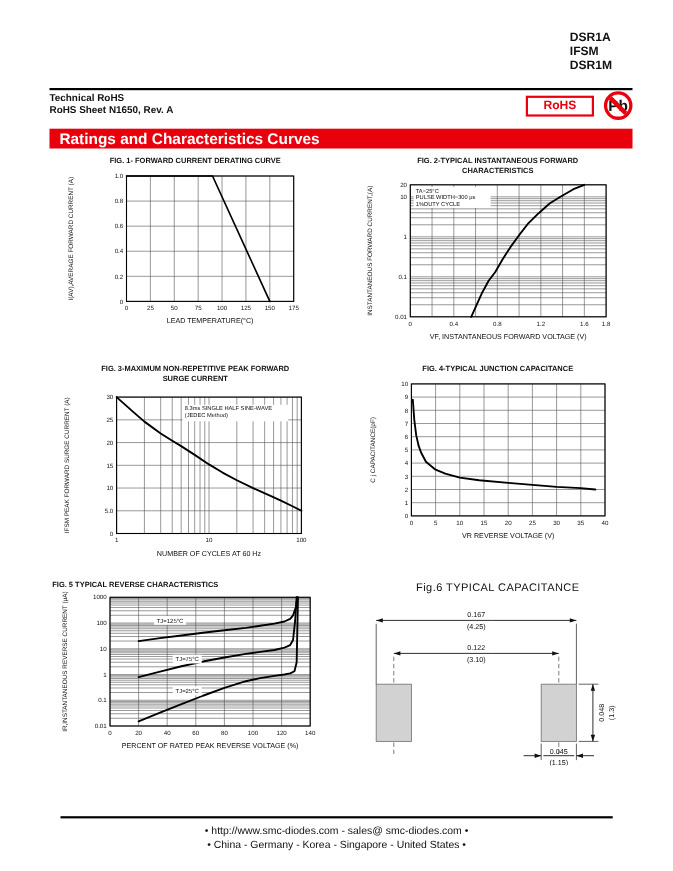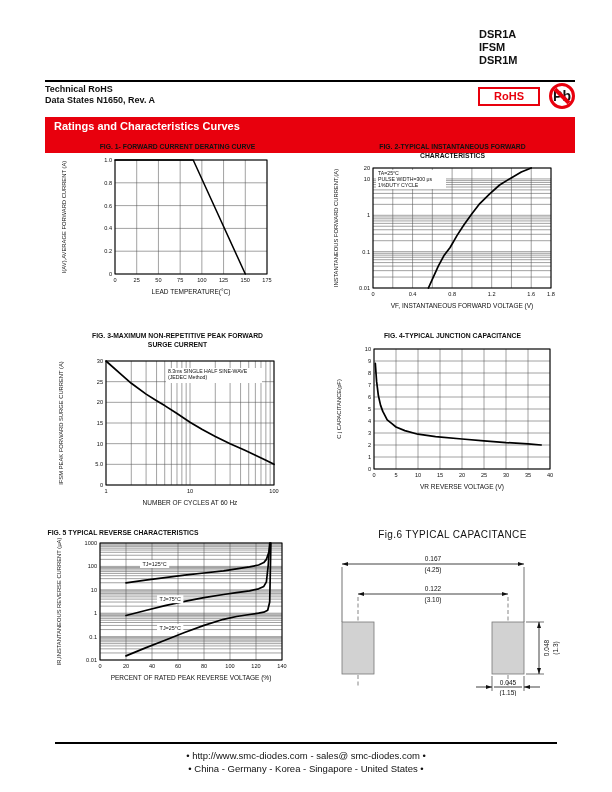--- a/index.html
+++ b/index.html
@@ -3,30 +3,30 @@
 <meta charset="utf-8">
 <style>
   html,body{margin:0;padding:0;background:#888;}
   .page{position:relative;width:612px;height:792px;background:#fff;margin:0 auto;
         font-family:"Liberation Sans",sans-serif;color:#111;overflow:hidden;}
   
   .logo{position:absolute;left:45px;top:26px;width:132px;}
   .logo svg{display:block;}
   .logo-tagline{font-size:6px;font-weight:bold;letter-spacing:2.6px;text-align:center;
         color:#222;border-top:1.5px solid #111;padding-top:1px;margin-top:-2px;}
-  .part-numbers{position:absolute;left:479px;top:28px;font-size:11px;font-weight:bold;line-height:13px;}
+  .part-numbers{position:absolute;left:518px;top:28px;font-size:11px;font-weight:bold;line-height:13px;}
   .header-rule{position:absolute;left:45px;right:37px;top:80px;border-top:2px solid #000;}
   .doc-lines{position:absolute;left:45px;top:84px;font-size:9px;font-weight:bold;line-height:11px;}
   .badges{position:absolute;right:37px;top:83px;display:flex;align-items:center;gap:9px;}
   .rohs{border:2px solid #e8000d;color:#e8000d;font-weight:bold;font-size:11px;padding:0 14px;line-height:15px;}
   .pb{position:relative;width:20px;height:20px;border:3px solid #e8000d;border-radius:50%;
       display:flex;align-items:center;justify-content:center;font-size:14px;font-weight:bold;color:#111;overflow:hidden;}
   .pb::after{content:"";position:absolute;left:-4px;top:8.5px;width:30px;height:3.5px;background:#e8000d;transform:rotate(45deg);}
-  .banner{position:absolute;left:45px;right:37px;top:117px;height:36px;background:#e8000d;color:#fff;
-      font-weight:bold;font-size:11px;line-height:18px;padding-left:9px;box-sizing:border-box;}
+  .banner{position:absolute;left:45px;right:37px;top:117px;height:18px;background:#e8000d;color:#fff;
+      font-weight:bold;font-size:14px;line-height:18px;padding-left:9px;box-sizing:border-box;}
   
   .figures{position:absolute;left:42px;right:24px;top:143px;display:grid;
       grid-template-columns:1fr 1fr;row-gap:18px;column-gap:4px;justify-items:center;}
   .fig{display:flex;flex-direction:column;align-items:center;}
   .fig-title{font-size:6.8px;font-weight:bold;text-align:center;line-height:8.5px;white-space:nowrap;}
   .fig6-title{font-size:10px;letter-spacing:.4px;text-align:center;margin-bottom:4px;}
   .chart svg, .mech svg{display:block;}
   svg text{font-family:"Liberation Sans",sans-serif;}
   
   .footer{position:absolute;left:55px;right:55px;top:742px;border-top:2px solid #000;
@@ -41,21 +41,21 @@
   <div class="part-numbers">
     <div>DSR1A</div>
     <div>IFSM</div>
     <div>DSR1M</div>
   </div>
 
   <div class="header-rule"></div>
 
   <div class="doc-lines">
     <div>Technical RoHS</div>
-    <div>Data States N1650, Rev. A</div>
+    <div>RoHS Sheet N1650, Rev. A</div>
   </div>
 
   <div class="badges">
     <div class="rohs">RoHS</div>
     <div class="pb">Pb</div>
   </div>
 
   <div class="banner">Ratings and Characteristics Curves</div>
 
   <div class="figures">

